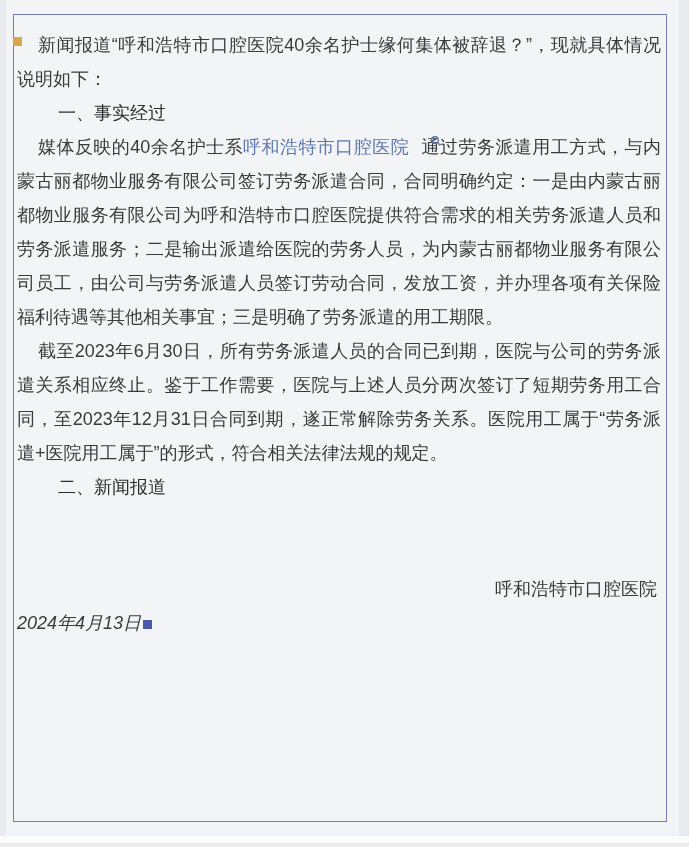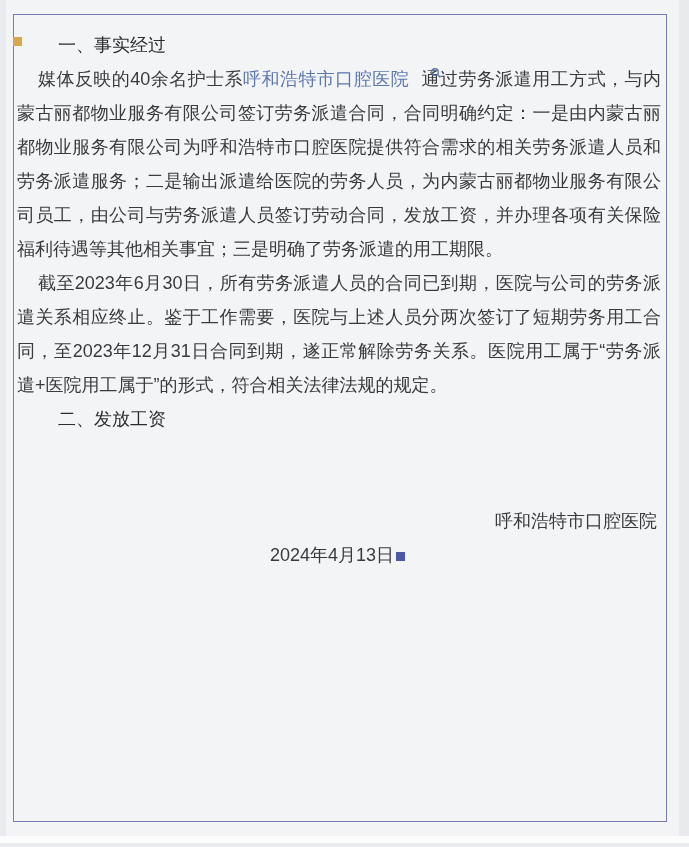--- a/index.html
+++ b/index.html
@@ -68,23 +68,24 @@
     top: -6px;
     width: 12px; height: 12px;
     color: var(--link-color);
   }
   .signature-line {
     text-align: right;
     margin-top: 68px !important;
     padding-right: 4px;
   }
   .date-line {
-    text-align: center;
+    text-align: left;
     padding-right: 3px;
     white-space: nowrap;
+    font-style: italic;
   }
   .accent-square-top {
     position: absolute;
     left: 13px; top: 37px;
     width: 9px; height: 9px;
     background: var(--accent-gold);
   }
   .accent-square-bottom {
     display: inline-block;
     width: 9px; height: 9px;
@@ -93,31 +94,32 @@
     vertical-align: 0px;
   }
 </style>
 </head>
 <body>
 
 <div class="page-panel">
   <div class="document-frame">
     <div class="doc-content">
 
+      <p class="para">新闻报道“呼和浩特市口腔医院40余名护士缘何集体被辞退？”，现就具体情况说明如下：</p>
 
       <p class="heading">一、事实经过</p>
 
       <p class="para"><span>媒体反映的40余名护士系</span><a class="entity-link">呼和浩特市口腔医院</a><span class="search-icon"><svg width="12" height="12" viewBox="0 0 12 12">
               <circle cx="5" cy="5" r="3.3" fill="none" stroke="currentColor" stroke-width="1.4"></circle>
               <line x1="7.5" y1="7.5" x2="10.4" y2="10.4" stroke="currentColor" stroke-width="1.4"></line>
             </svg></span><span>通过劳务派遣用工方式，与内蒙古丽都物业服务有限公司签订劳务派遣合同，合同明确约定：一是由内蒙古丽都物业服务有限公司为呼和浩特市口腔医院提供符合需求的相关劳务派遣人员和劳务派遣服务；二是输出派遣给医院的劳务人员，为内蒙古丽都物业服务有限公司员工，由公司与劳务派遣人员签订劳动合同，发放工资，并办理各项有关保险福利待遇等其他相关事宜；三是明确了劳务派遣的用工期限。</span></p>
 
       <p class="para">截至2023年6月30日，所有劳务派遣人员的合同已到期，医院与公司的劳务派遣关系相应终止。鉴于工作需要，医院与上述人员分两次签订了短期劳务用工合同，至2023年12月31日合同到期，遂正常解除劳务关系。医院用工属于“劳务派遣+医院用工属于”的形式，符合相关法律法规的规定。</p>
 
-      <p class="heading">二、发放工资</p>
+      <p class="heading">二、新闻报道</p>
 
 
       <p class="signature-line">呼和浩特市口腔医院</p>
 
       <p class="date-line"><span>2024年4月13日</span><span class="accent-square-bottom"></span></p>
 
     </div>
   </div>
 </div>
 

